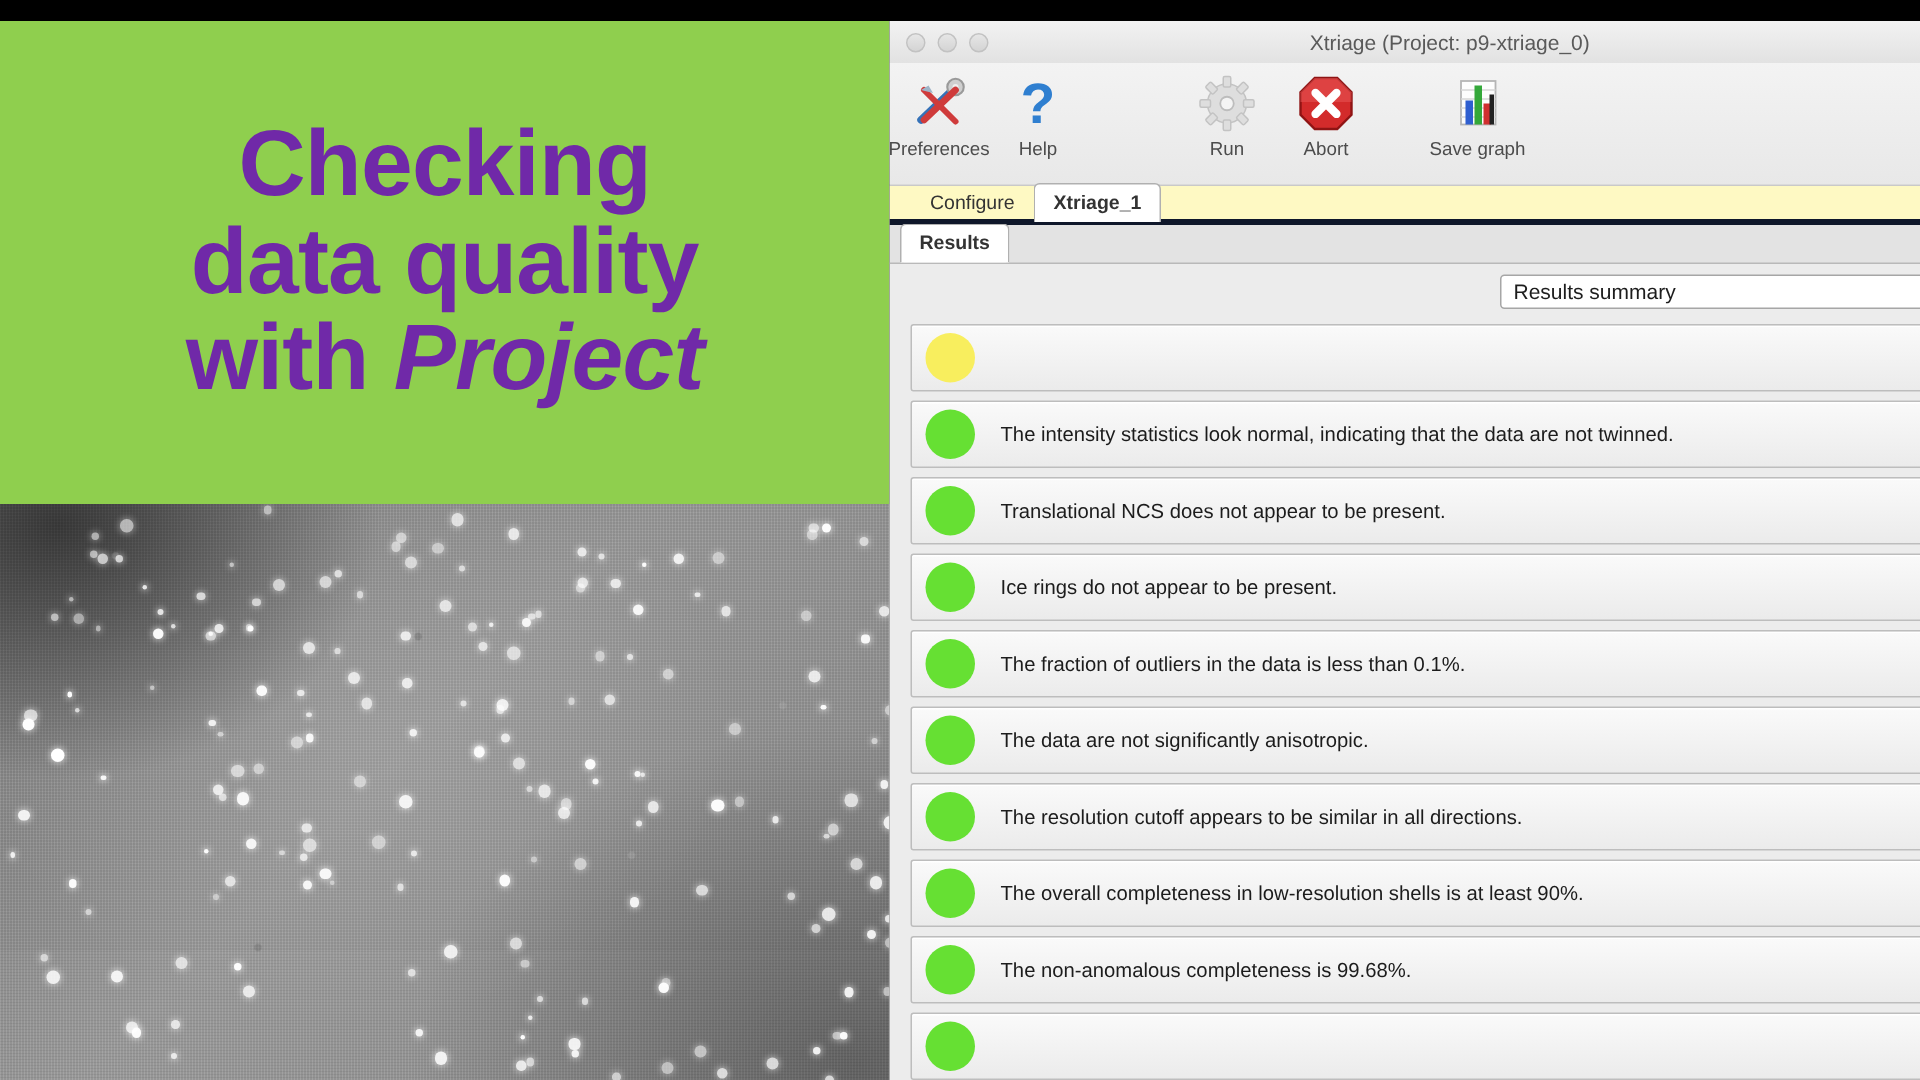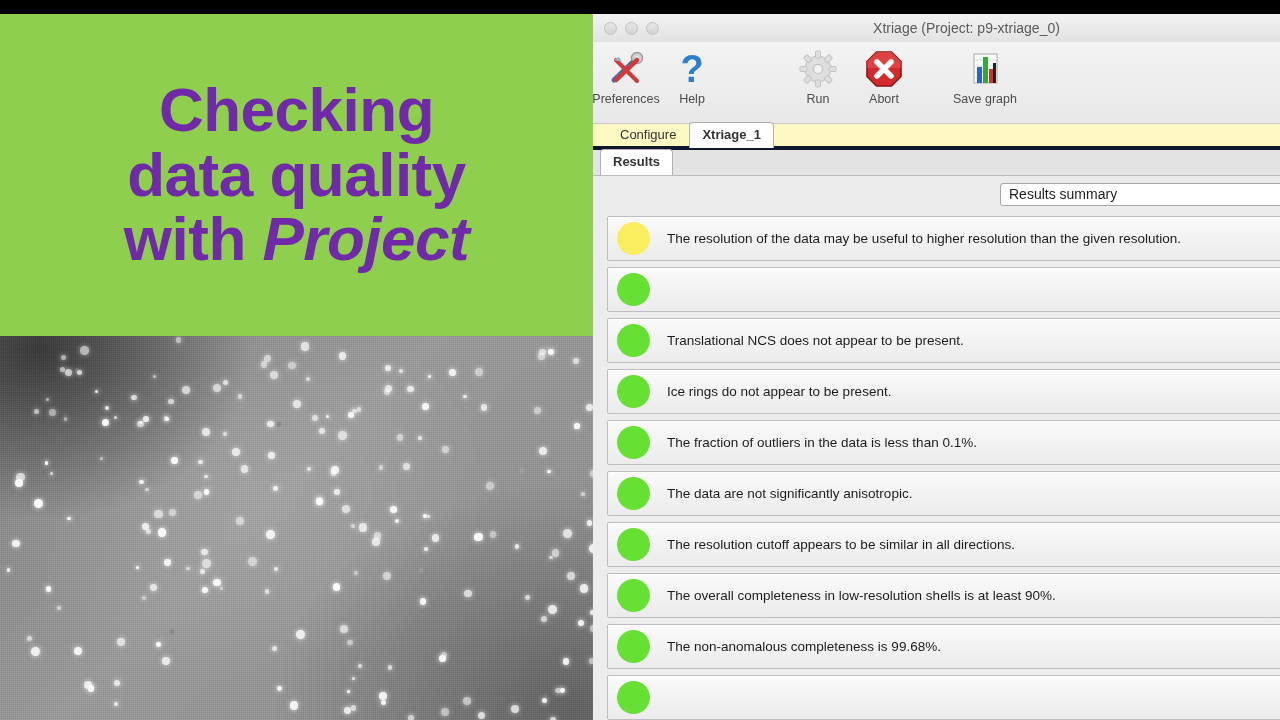--- a/index.html
+++ b/index.html
@@ -483,24 +483,24 @@
 
     <div class="combobar">
       <div class="combo">
         <span>Results summary</span>
       </div>
     </div>
 
     <div class="results" id="results-list">
         <div class="result-row">
           <span class="dot" style="background: rgb(248, 238, 94);"></span>
-          <span class="result-text">The resolution of the data may be useful to higher resolution than the given resolution.</span>
-        </div>
-        <div class="result-row">
-          <span class="dot" style="background: rgb(102, 224, 51);"></span>
+        </div>
+        <div class="result-row">
+          <span class="dot" style="background: rgb(102, 224, 51);"></span>
+          <span class="result-text">The intensity statistics look normal, indicating that the data are not twinned.</span>
         </div>
         <div class="result-row">
           <span class="dot" style="background: rgb(102, 224, 51);"></span>
           <span class="result-text">Translational NCS does not appear to be present.</span>
         </div>
         <div class="result-row">
           <span class="dot" style="background: rgb(102, 224, 51);"></span>
           <span class="result-text">Ice rings do not appear to be present.</span>
         </div>
         <div class="result-row">

